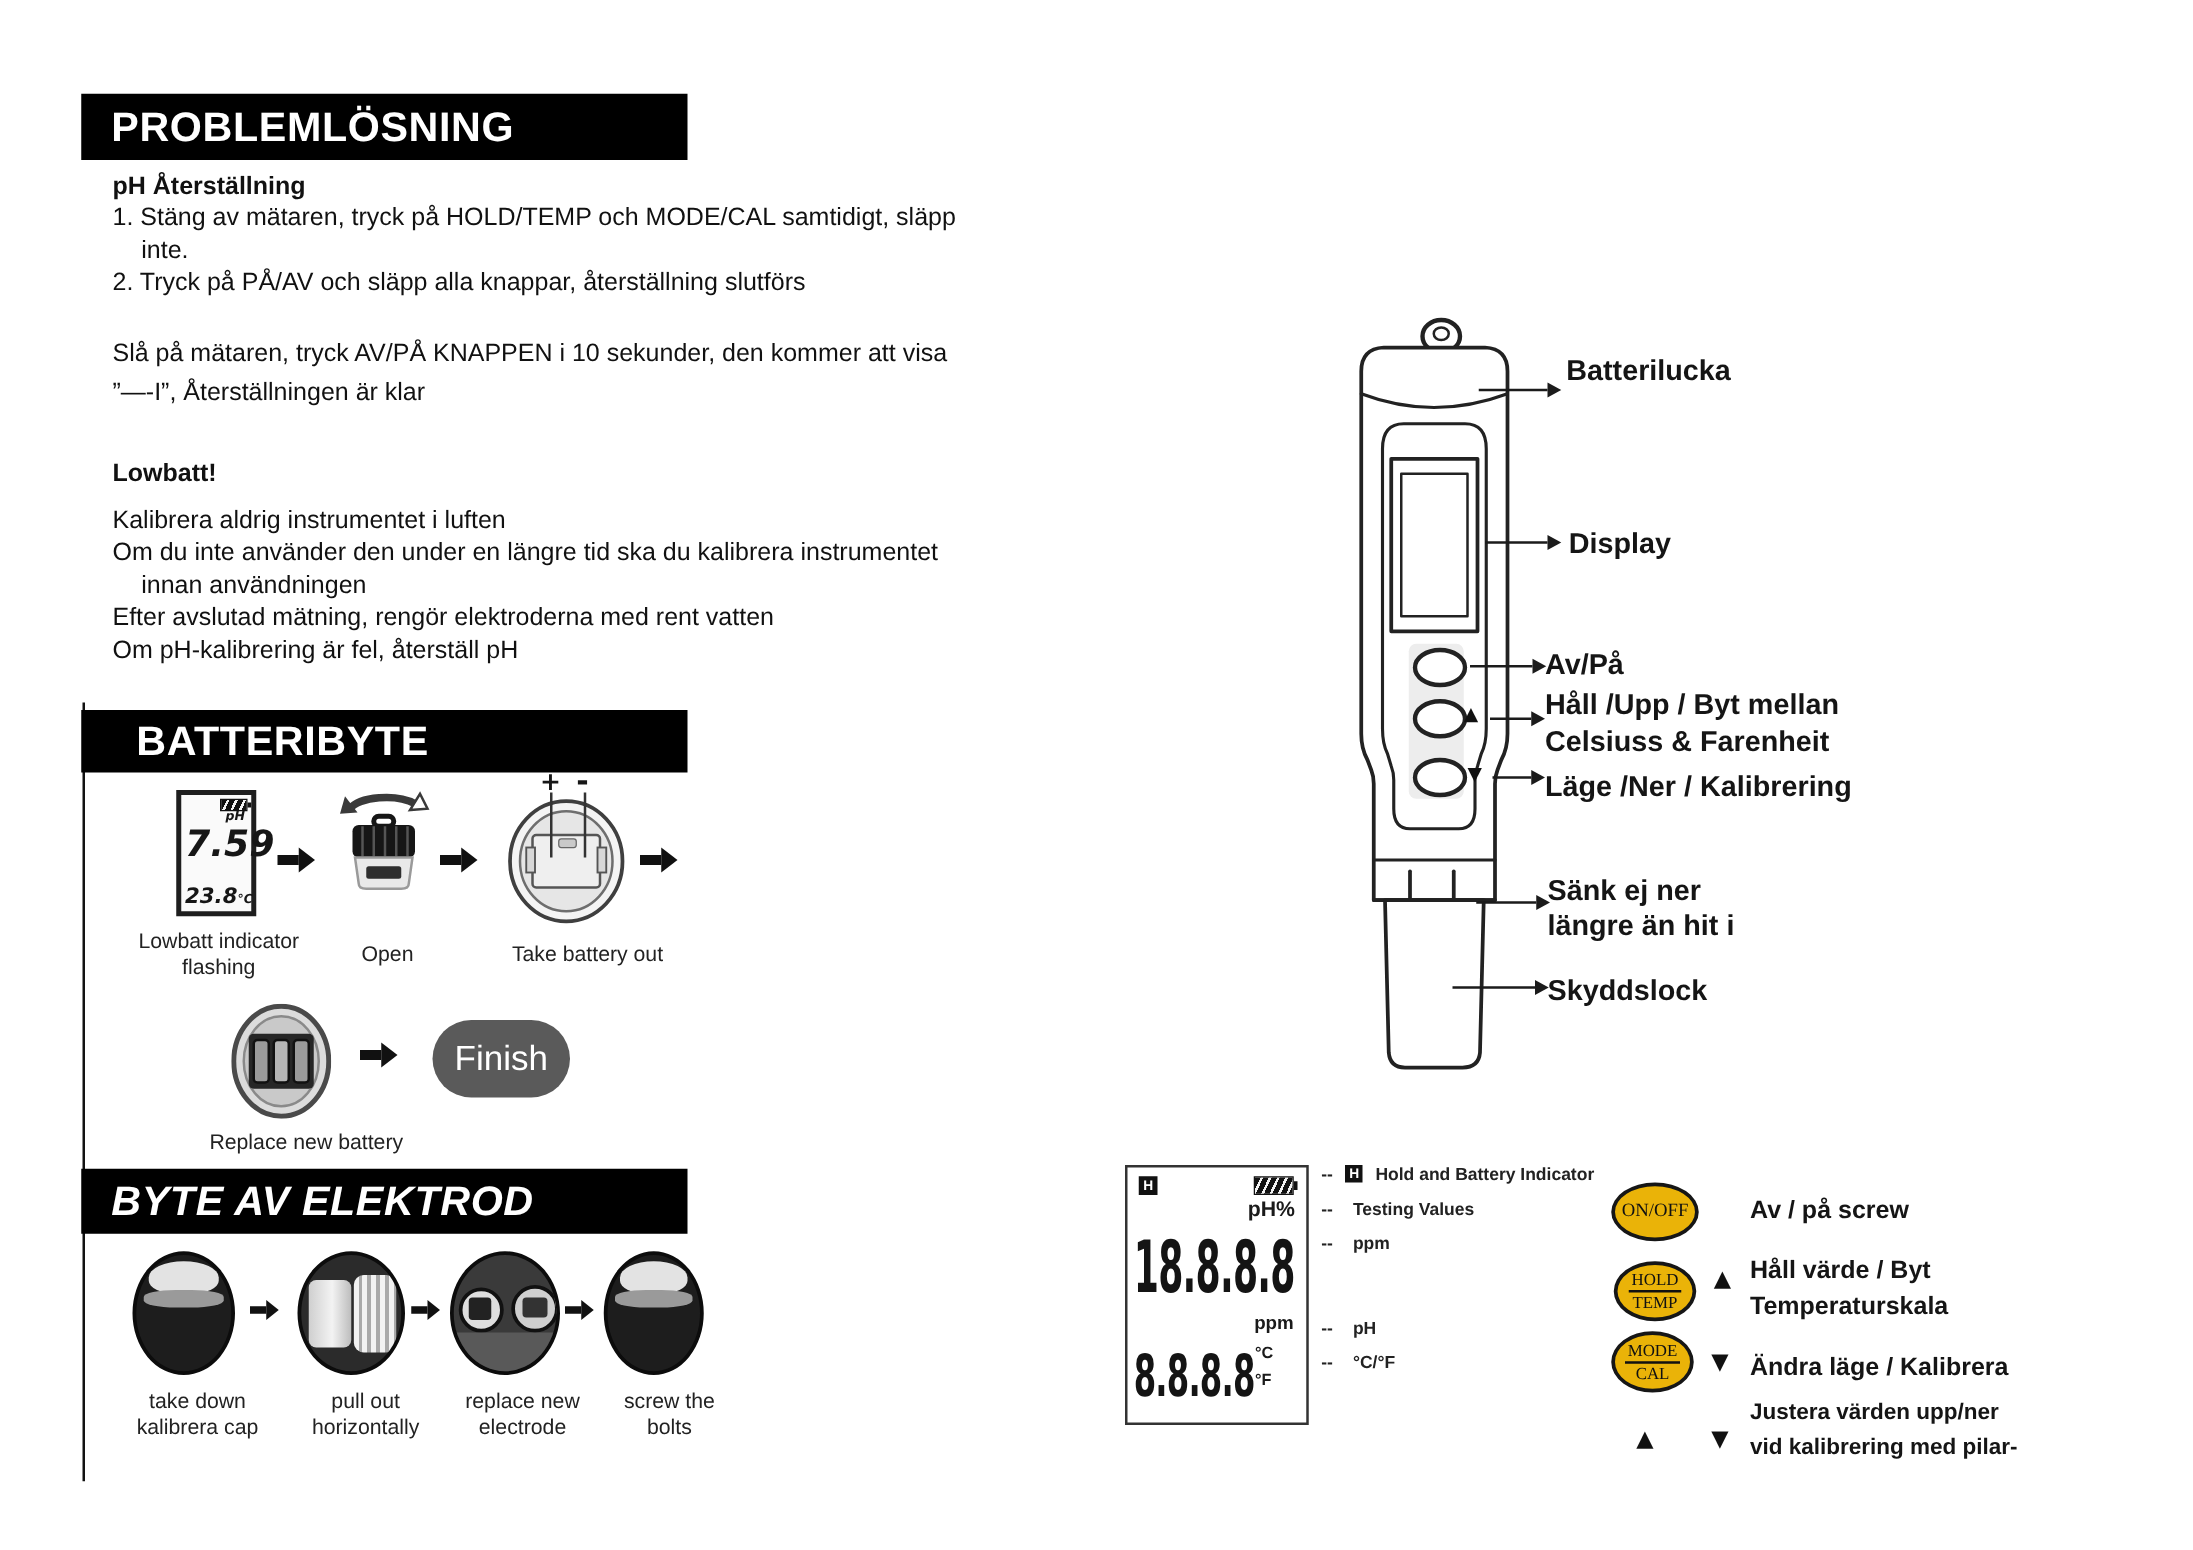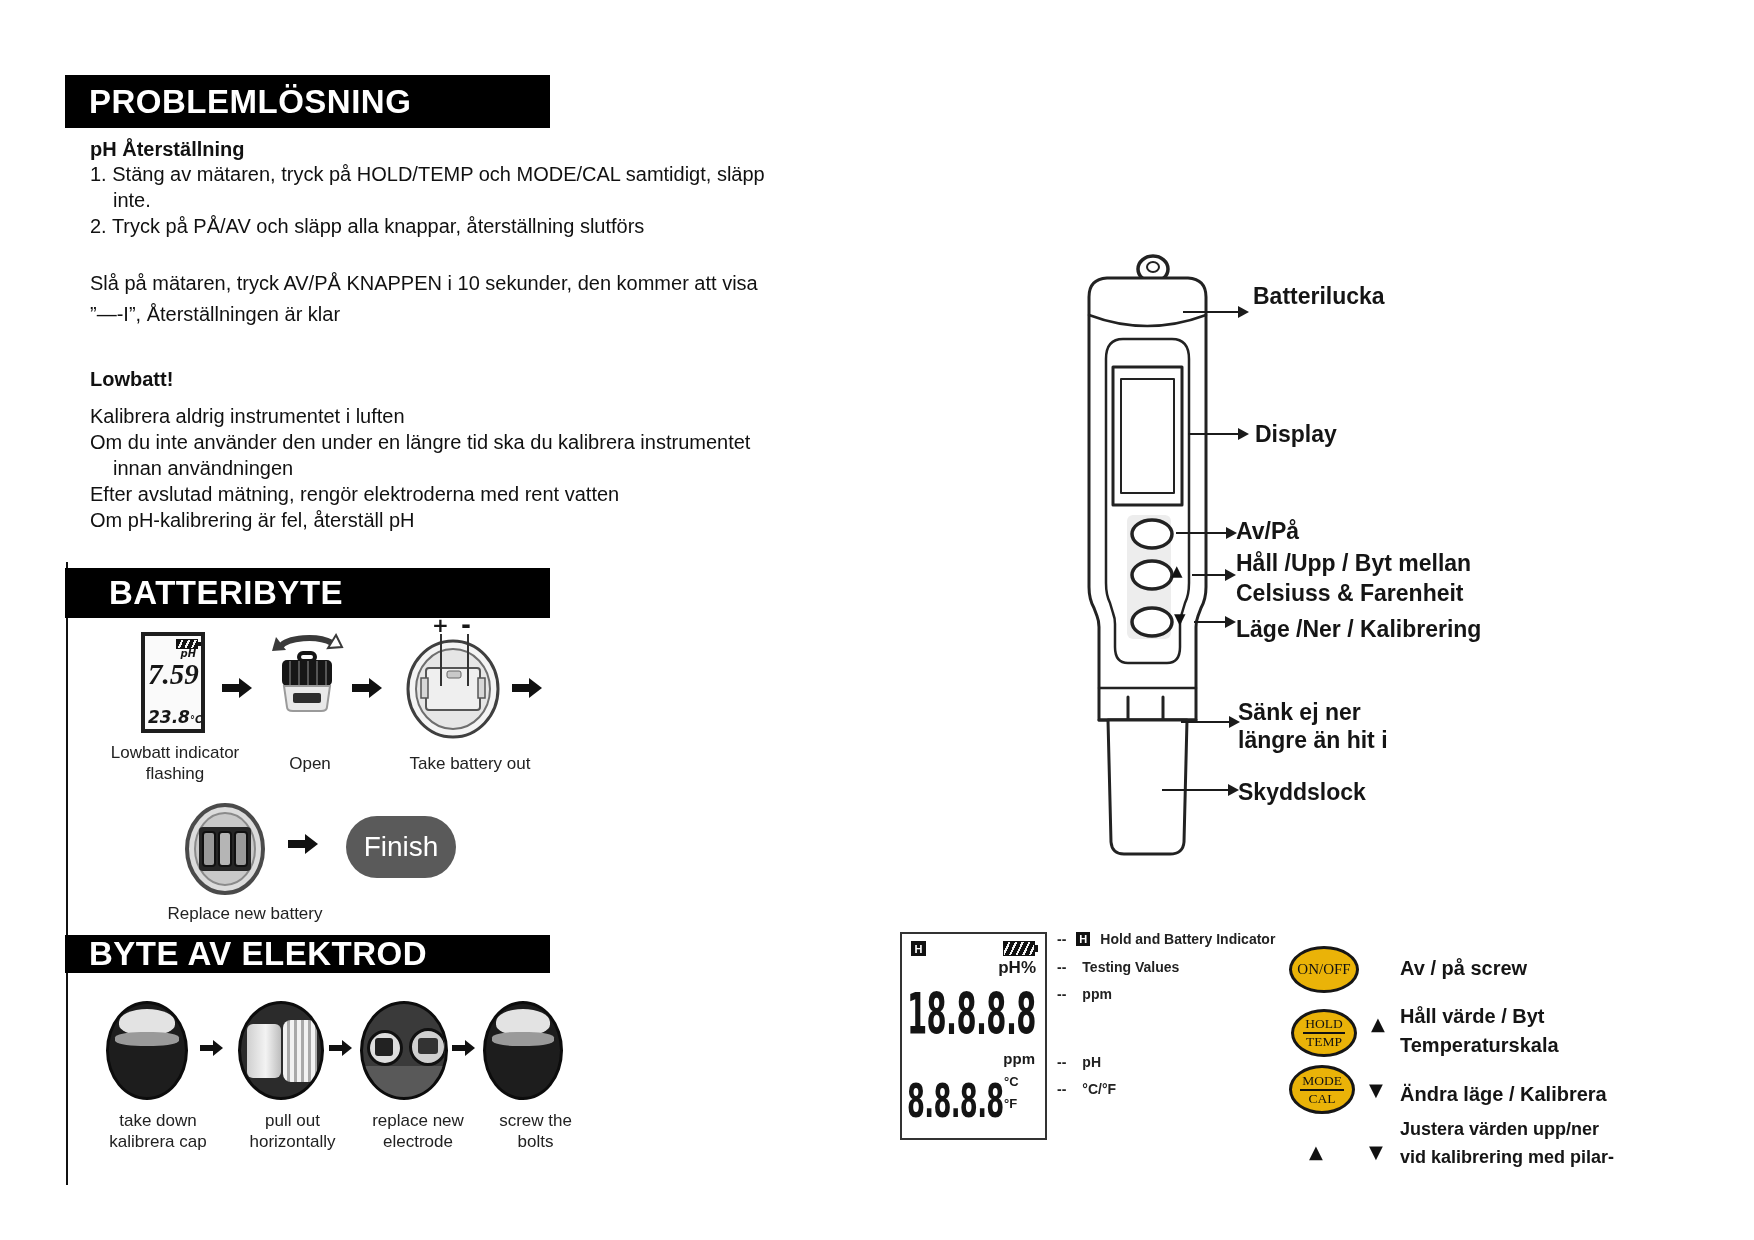--- a/index.html
+++ b/index.html
@@ -76,21 +76,21 @@
 
 <div class="abs" style="left:66px;top:562px;width:2px;height:623px;background:#111;"></div>
 
 <div class="banner" style="top:568px;height:50px;padding-left:44px;">
   <span>BATTERIBYTE</span>
 </div>
 
 <div class="lcdmini">
   <div class="batticon" style="right:3px;top:3px;width:20px;height:8px;"></div>
   <div class="abs seg" style="right:5px;top:12px;font-size:10px;">pH</div>
-  <div class="abs seg" style="left:3px;top:22px;font-size:29px;font-family:Liberation Serif, serif;">7.59</div>
+  <div class="abs seg" style="left:3px;top:22px;font-size:29px;">7.59</div>
   <div class="abs seg" style="left:3px;bottom:2px;font-size:17px;">
     <span>23.8</span><span style="font-size:10px;">°C</span>
   </div>
 </div>
 <div class="fat" style="left:222px;top:684px;width:17px;"></div>
 
 <svg class="abs" style="left:266px;top:623px;" width="82" height="112" viewBox="0 0 82 112">
   <path d="M14,24 A30,13 0 0 1 66,20" fill="none" stroke="#3a3a3a" stroke-width="6"></path>
   <path d="M10,14 L6,28 L20,27 Z" fill="#3a3a3a"></path>
   <path d="M70,12 L76,24 L62,25 Z" fill="#fff" stroke="#3a3a3a" stroke-width="2"></path>
@@ -137,21 +137,21 @@
     <rect x="18" y="29" width="12" height="34" rx="3" fill="#9a9a9a"></rect>
     <rect x="34" y="29" width="12" height="34" rx="3" fill="#b5b5b5"></rect>
     <rect x="50" y="29" width="12" height="34" rx="3" fill="#9a9a9a"></rect>
   </g>
 </svg>
 <div class="fat" style="left:288px;top:840px;width:17px;"></div>
 <div class="abs" style="left:346px;top:816px;width:110px;height:62px;background:#5a5a5a;border-radius:31px;
      display:flex;align-items:center;justify-content:center;color:#fff;font-size:28px;">Finish</div>
 <div class="cap" style="left:155px;top:903px;width:180px;">Replace new battery</div>
 
-<div class="banner" style="top:935px;height:38px;">
+<div class="banner" style="top:935px;height:52px;font-style:italic;">
   <span>BYTE AV ELEKTROD</span>
 </div>
 
 <div class="circ" style="left:106px;top:1001px;width:82px;height:99px;background:#1d1d1d;">
   <div class="abs" style="left:10px;top:5px;right:10px;height:26px;background:#e3e3e3;border-radius:50% 50% 40% 40%;"></div>
   <div class="abs" style="left:6px;top:28px;right:6px;height:14px;background:#9a9a9a;border-radius:40%;"></div>
 </div>
 <div class="fat sm" style="left:200px;top:1045px;width:13px;"></div>
 <div class="circ" style="left:238px;top:1001px;width:86px;height:99px;background:#2b2b2b;">
   <div class="abs" style="left:6px;top:20px;width:34px;height:54px;background:linear-gradient(90deg,#cfcfcf,#f3f3f3 55%,#bdbdbd);border-radius:6px;"></div>

